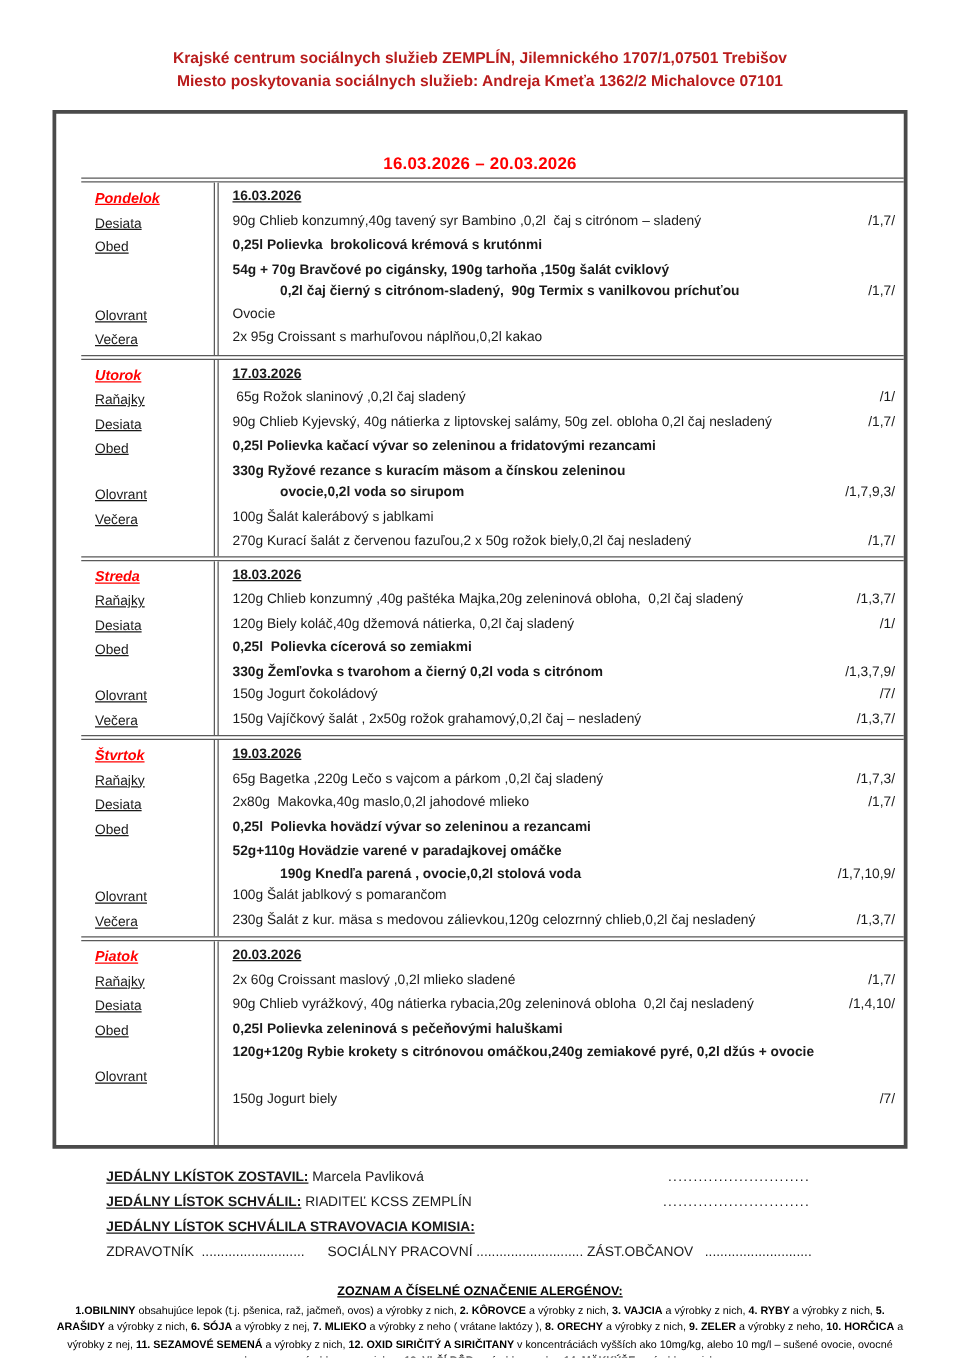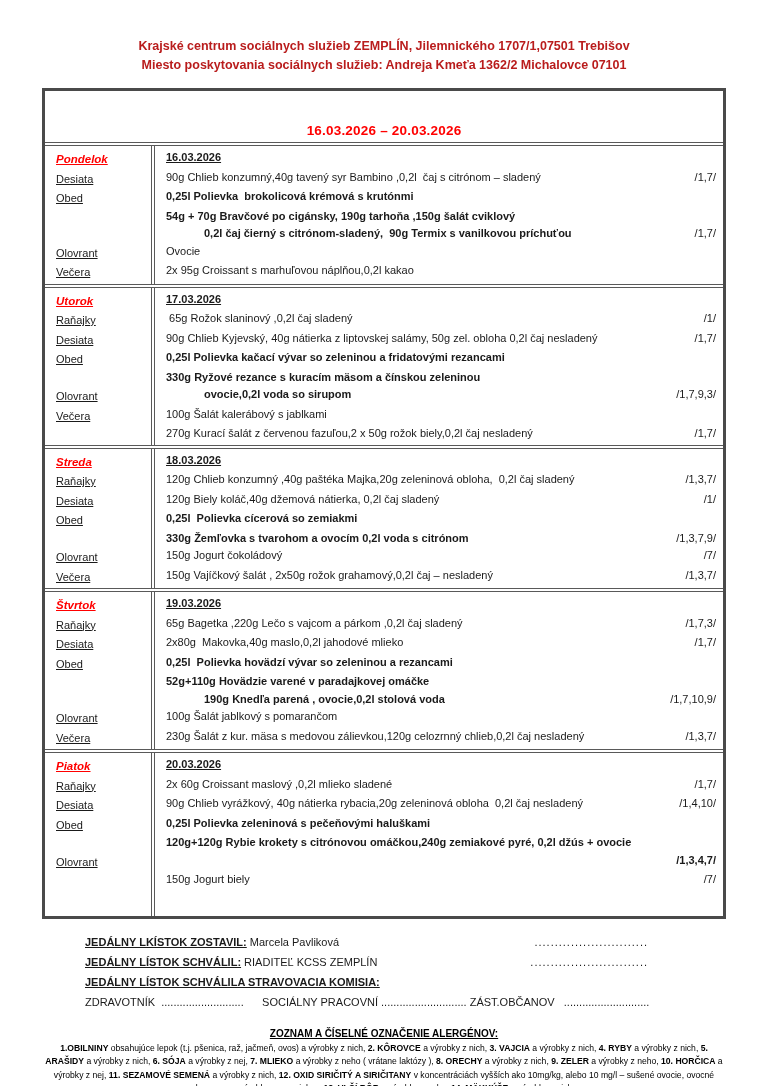--- a/index.html
+++ b/index.html
@@ -14,21 +14,21 @@
   
   .menu-table{
     margin:13px auto 0;width:684px;box-sizing:border-box;
     border:3px solid #4a4a4a;background:#fff;
   }
   .table-header{
     height:23px;display:flex;align-items:center;justify-content:center;
     color:#ff0000;font-weight:bold;font-size:13.5px;letter-spacing:.2px;margin-top:28px;
   }
   .day-section{
-    position:relative;border-top:4px double #595959;padding:3px 0 2px;
+    position:relative;border-top:4px double #595959;padding:3px 0 2px;margin-left:20px;
   }
   .day-section::before{ 
     content:"";position:absolute;left:106px;top:0;bottom:0;width:2px;
     border-left:1px solid #595959;border-right:1px solid #595959;background:#fff;
   }
   .day-section:last-child{padding-bottom:27px;}
   .mrow{display:flex;min-height:17.5px;line-height:17.5px;}
   .lcell{flex:0 0 113px;box-sizing:border-box;padding-left:11px;}
   .ccell{flex:1;display:flex;align-items:baseline;padding-left:8px;padding-right:7px;}
   .day-name{color:#ff0000;font-weight:bold;font-style:italic;text-decoration:underline;font-size:11.5px;}
@@ -190,21 +190,21 @@
           </div>
           <div class="mrow">
             <div class="lcell"><span class="meal">Obed</span></div>
             <div class="ccell">
               <span class="dish bold">0,25l  Polievka cícerová so zemiakmi</span>
             </div>
           </div>
           <div class="mrow">
             <div class="lcell"></div>
             <div class="ccell">
-              <span class="dish bold">330g Žemľovka s tvarohom a ovocím 0,2l voda s citrónom</span>
+              <span class="dish bold">330g Žemľovka s tvarohom a čierný 0,2l voda s citrónom</span>
               <span class="codes">/1,3,7,9/</span>
             </div>
           </div>
           <div class="mrow">
             <div class="lcell"><span class="meal">Olovrant</span></div>
             <div class="ccell">
               <span class="dish">150g Jogurt čokoládový</span>
               <span class="codes">/7/</span>
             </div>
           </div>
@@ -298,24 +298,20 @@
             </div>
           </div>
           <div class="mrow">
             <div class="lcell"></div>
             <div class="ccell">
               <span class="dish bold">120g+120g Rybie krokety s citrónovou omáčkou,240g zemiakové pyré, 0,2l džús + ovocie</span>
             </div>
           </div>
           <div class="mrow">
             <div class="lcell"><span class="meal">Olovrant</span></div>
-            <div class="ccell">
-              <span class="dish bold"></span>
-              <span class="codes bold">/1,3,4,7/</span>
-            </div>
           </div>
           <div class="mrow">
             <div class="lcell"></div>
             <div class="ccell">
               <span class="dish">150g Jogurt biely</span>
               <span class="codes">/7/</span>
             </div>
           </div>
         </div>
       </div>

